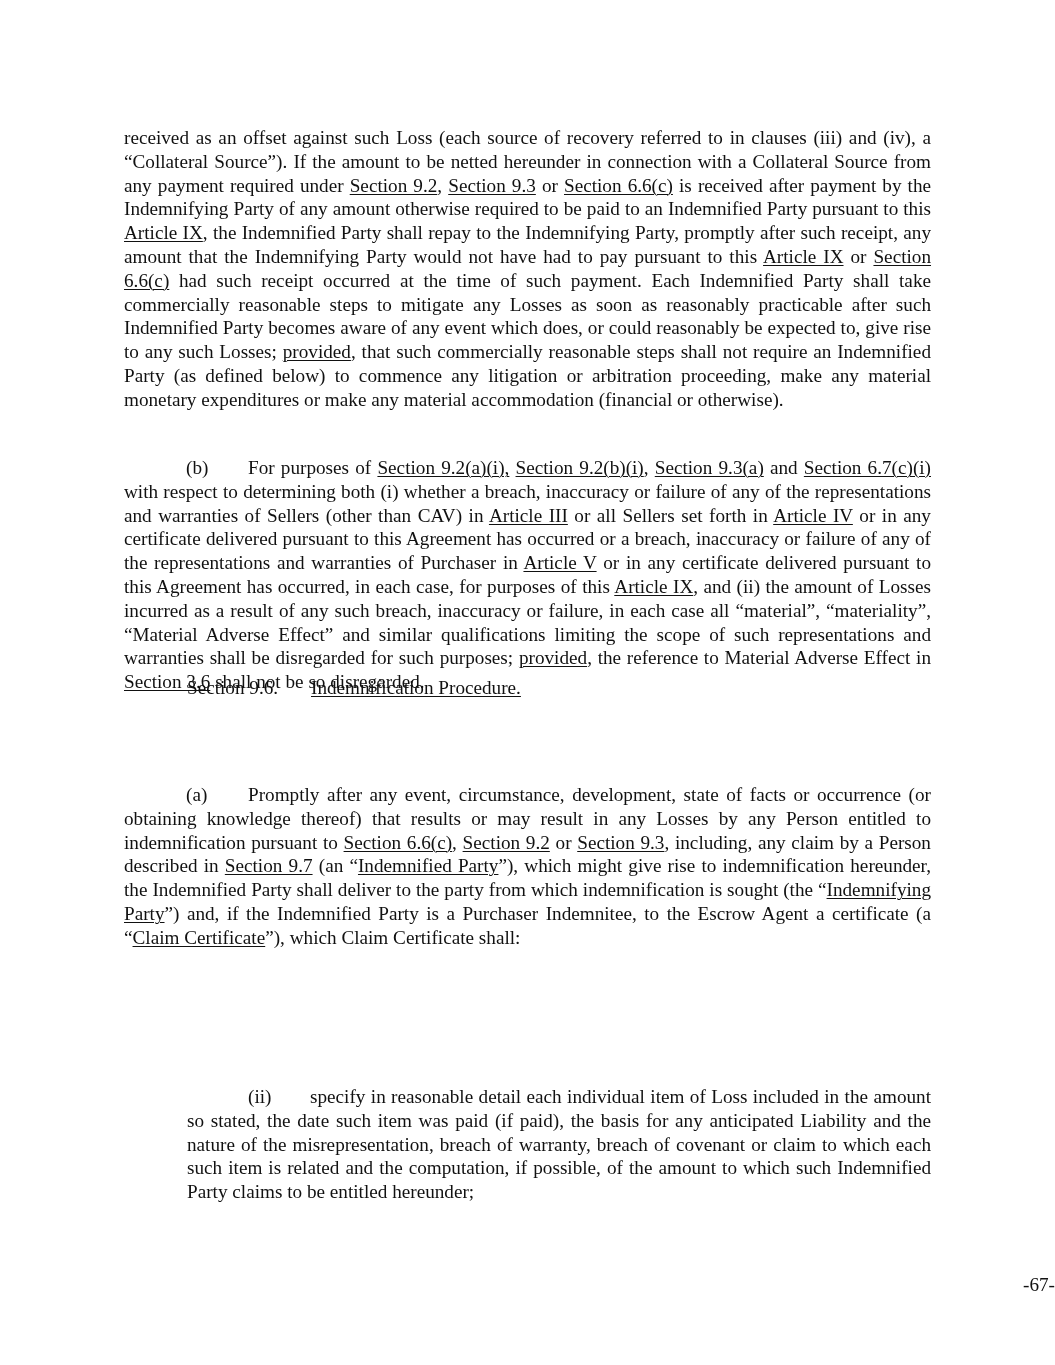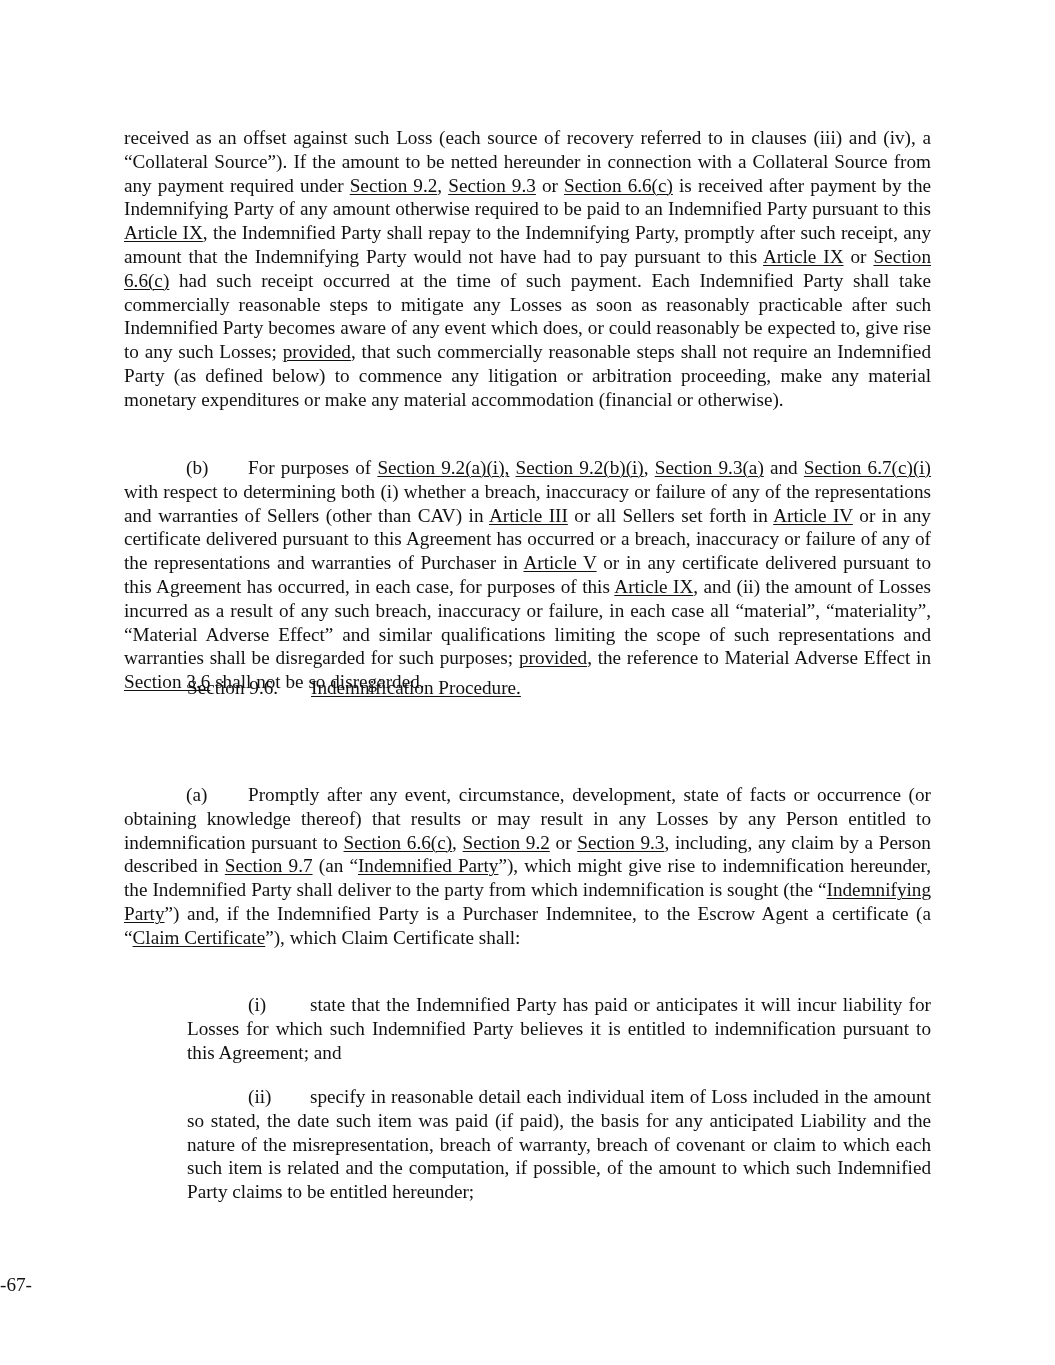--- a/index.html
+++ b/index.html
@@ -8,35 +8,34 @@
     position: absolute; left: 0; top: 0; width: 1055px; height: 1365px; background: #fff;
     font-family: "Liberation Serif", serif; color: #111; font-size: 19.2px; line-height: 23.8px;
   }
   .para { position: absolute; left: 124px; width: 807px; text-align: justify; margin: 0; }
   .para.sub { left: 187px; width: 744px; }
   .indent { display: inline-block; }
   .u { text-decoration: underline; text-underline-offset: 2px; text-decoration-thickness: 1px; margin-top: 11px; }
   .b { font-weight: normal; }
   .heading { position: absolute; left: 187px; margin: 0; }
   .heading .num { display: inline-block; width: 124px; }
-  .footer { position: absolute; left: 0; width: 1055px; top: 1273px; text-align: left; }
+  .footer { position: absolute; left: 0; width: 1055px; top: 1273px; text-align: right; }
 </style>
 </head>
 <body>
 
 <div class="page">
 
   <p class="para" id="p-continuation" style="top:126px;"><span>received as an offset against such Loss  (each source of recovery referred to in clauses (iii) and (iv), a “</span><span class="b">Collateral Source</span><span>”).  If the amount to be netted hereunder in connection with a Collateral Source from any payment required under </span><span class="u">Section 9.2</span><span>, </span><span class="u">Section 9.3</span><span> or </span><span class="u">Section 6.6(c)</span><span> is received after payment by the Indemnifying Party of any amount otherwise required to be paid to an Indemnified Party pursuant to this </span><span class="u">Article IX</span><span>, the Indemnified Party shall repay to the Indemnifying Party, promptly after such receipt, any amount that the Indemnifying Party would not have had to pay pursuant to this </span><span class="u">Article IX</span><span> or </span><span class="u">Section 6.6(c)</span><span> had such receipt occurred at the time of such payment.  Each Indemnified Party shall take commercially reasonable steps to mitigate any Losses as soon as reasonably practicable after such Indemnified Party becomes aware of any event which does, or could reasonably be expected to, give rise to any such Losses; </span><span class="u">provided</span><span>, that such commercially reasonable steps shall not require an Indemnified Party (as defined below) to commence any litigation or arbitration proceeding, make any material monetary expenditures or make any material accommodation (financial or otherwise).</span></p>
 
   <p class="para" id="p-b" style="top:456px;"><span class="indent" style="width: 62px;"></span><span class="indent" style="width: 62px;">(b)</span><span>For purposes of </span><span class="u">Section 9.2(a)(i),</span><span> </span><span class="u">Section 9.2(b)(i)</span><span>, </span><span class="u">Section 9.3(a)</span><span> and </span><span class="u">Section 6.7(c)(i)</span><span> with respect to determining both (i) whether a breach, inaccuracy or failure of any of the representations and warranties of Sellers (other than CAV) in </span><span class="u">Article III</span><span> or all Sellers set forth in </span><span class="u">Article IV</span><span> or in any certificate delivered pursuant to this Agreement has occurred or a breach, inaccuracy or failure of any of the representations and warranties of Purchaser in </span><span class="u">Article V</span><span> or in any certificate delivered pursuant to this Agreement has occurred, in each case, for purposes of this </span><span class="u">Article IX</span><span>, and (ii) the amount of Losses incurred as a result of any such breach, inaccuracy or failure, in each case all “material”, “materiality”, “Material Adverse Effect” and similar qualifications limiting the scope of such representations and warranties shall be disregarded for such purposes; </span><span class="u">provided</span><span>, the reference to Material Adverse Effect in </span><span class="u">Section 3.6</span><span> shall not be so disregarded.</span></p>
 
   <div class="heading" style="top:676px;">
     <span class="num">Section 9.6.</span><span class="u">Indemnification Procedure.</span>
   </div>
 
   <p class="para" id="p-a" style="top:783px;"><span class="indent" style="width: 62px;"></span><span class="indent" style="width: 62px;">(a)</span><span>Promptly after any event, circumstance, development, state of facts or occurrence (or obtaining knowledge thereof) that results or may result in any Losses by any Person entitled to indemnification pursuant to </span><span class="u">Section 6.6(c)</span><span>, </span><span class="u">Section 9.2</span><span> or </span><span class="u">Section 9.3</span><span>, including, any claim by a Person described in </span><span class="u">Section 9.7</span><span> (an “</span><span class="u b">Indemnified Party</span><span>”), which might give rise to indemnification hereunder, the Indemnified Party shall deliver to the party from which indemnification is sought (the “</span><span class="u b">Indemnifying Party</span><span>”) and, if the Indemnified Party is a Purchaser Indemnitee, to the Escrow Agent a certificate (a “</span><span class="u b">Claim Certificate</span><span>”), which Claim Certificate shall:</span></p>
 
-  <p class="para sub" id="p-i" style="top:993px;"><span class="indent" style="width: 61px;"></span><span class="indent" style="width: 62px;">(i)</span><span>state that the Indemnified Party has paid or anticipates it will incur liability for Losses for which such Indemnified Party believes it is entitled to indemnification pursuant to this Agreement; and</span></p>
 
   <p class="para sub" id="p-ii" style="top:1085px;"><span class="indent" style="width: 61px;"></span><span class="indent" style="width: 62px;">(ii)</span><span>specify in reasonable detail each individual item of Loss included in the amount so stated, the date such item was paid (if paid), the basis for any anticipated Liability and the nature of the misrepresentation, breach of warranty, breach of covenant or claim to which each such item is related and the computation, if possible, of the amount to which such Indemnified Party claims to be entitled hereunder;</span></p>
 
   <div class="footer">-67-</div>
 </div>
 
 </body></html>

